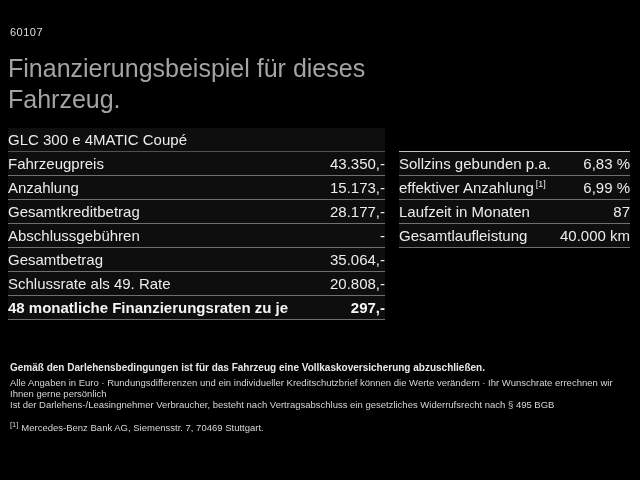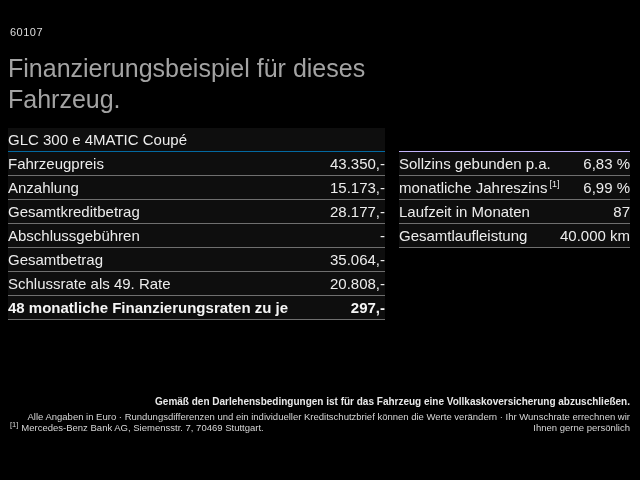--- a/index.html
+++ b/index.html
@@ -76,22 +76,21 @@
     font-size: 9px;
     vertical-align: super;
     line-height: 0;
     margin-left: 2px;
   }
   
   .footer {
     position: absolute;
     left: 10px;
     width: 620px;
-    top: 396px;
-    text-align: right;
+    top: 362px;
   }
   .foot-bold {
     font-size: 10px;
     font-weight: bold;
     color: #e8e8e8;
     margin-bottom: 4px;
   }
   .foot-line {
     font-size: 9.5px;
     line-height: 11px;
@@ -154,35 +153,36 @@
       <span class="val">297,-</span>
     </div>
   </div>
 
   <div class="table-right">
     <div class="t-row">
       <span class="lbl">Sollzins gebunden p.a.</span>
       <span class="val">6,83 %</span>
     </div>
     <div class="t-row">
-      <span class="lbl"><span>monatliche Jahreszins</span><sup class="fn-sup">[1]</sup></span>
+      <span class="lbl"><span>effektiver Anzahlung</span><sup class="fn-sup">[1]</sup></span>
       <span class="val">6,99 %</span>
     </div>
     <div class="t-row">
       <span class="lbl">Laufzeit in Monaten</span>
       <span class="val">87</span>
     </div>
     <div class="t-row">
       <span class="lbl">Gesamtlaufleistung</span>
       <span class="val">40.000 km</span>
     </div>
   </div>
 
   <div class="footer">
     <div class="foot-bold">Gemäß den Darlehensbedingungen ist für das Fahrzeug eine Vollkaskoversicherung abzuschließen.</div>
     <div class="foot-line">Alle Angaben in Euro · Rundungsdifferenzen und ein individueller Kreditschutzbrief können die Werte verändern · Ihr Wunschrate errechnen wir Ihnen gerne persönlich</div>
+    <div class="foot-line">Ist der Darlehens-/Leasingnehmer Verbraucher, besteht nach Vertragsabschluss ein gesetzliches Widerrufsrecht nach § 495 BGB</div>
   </div>
 
   <div class="footnote">
     <span class="marker">[1]</span><span>Mercedes-Benz Bank AG, Siemensstr. 7, 70469 Stuttgart.</span>
   </div>
 
 </div>
 
 </body></html>

